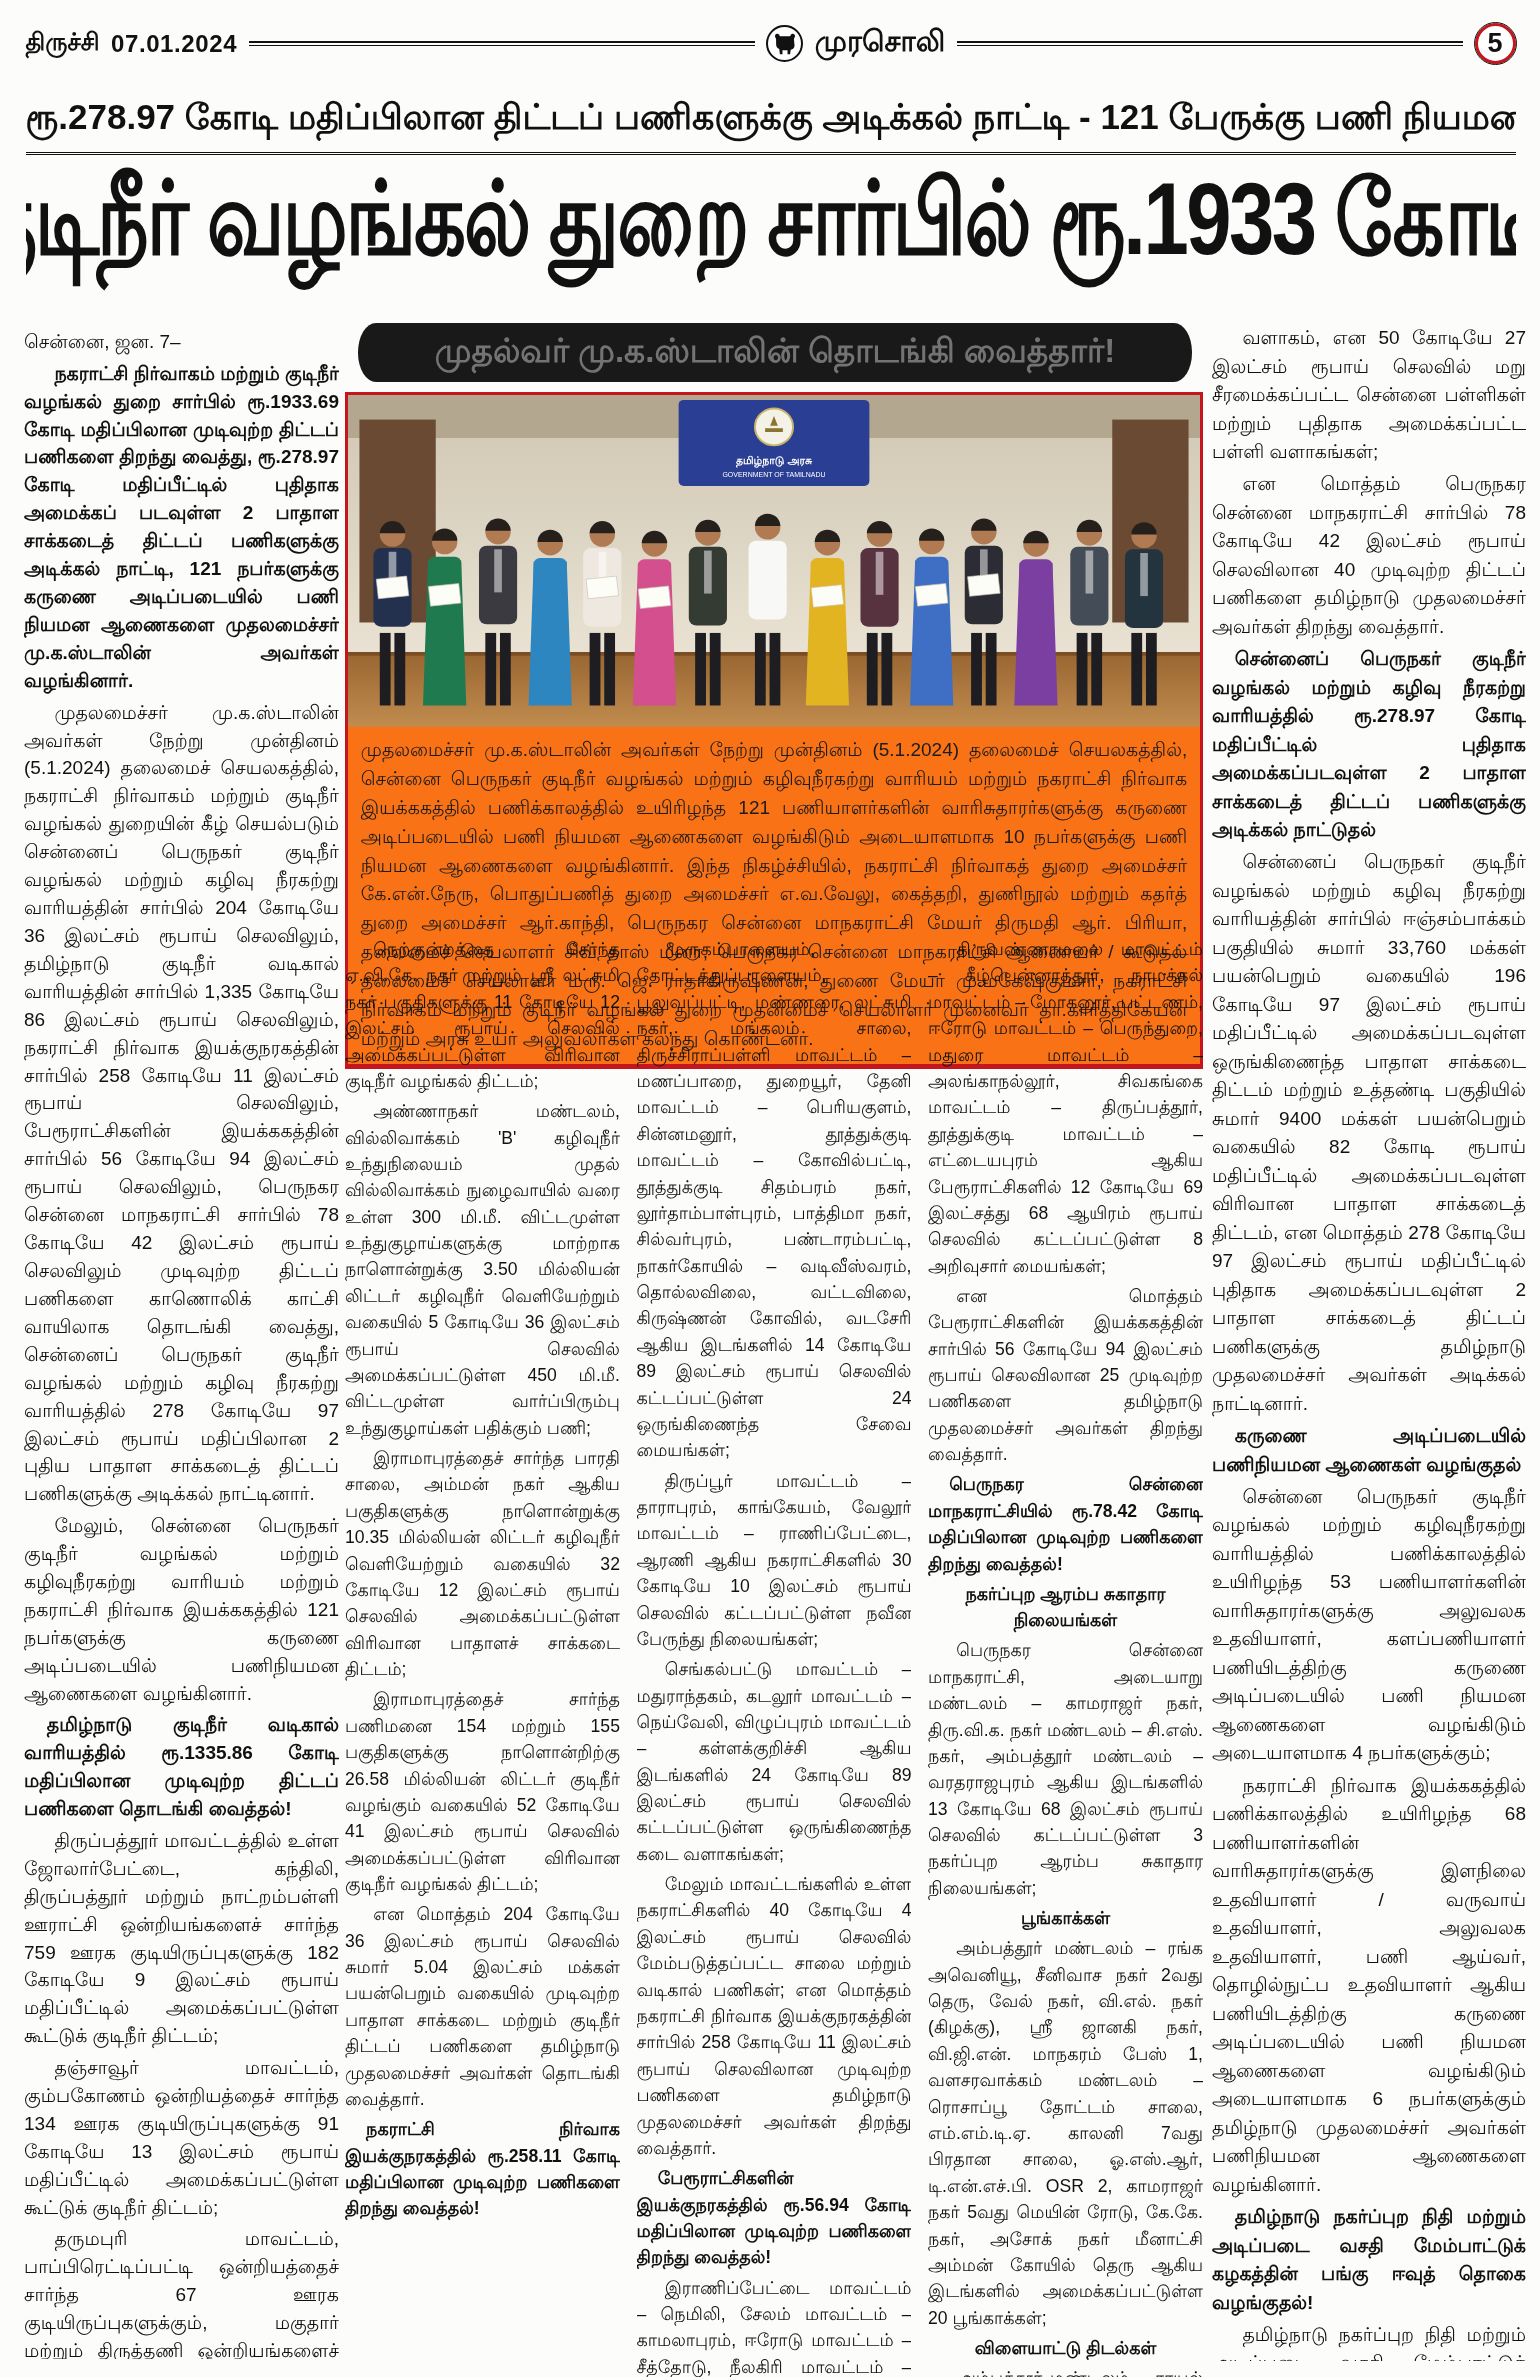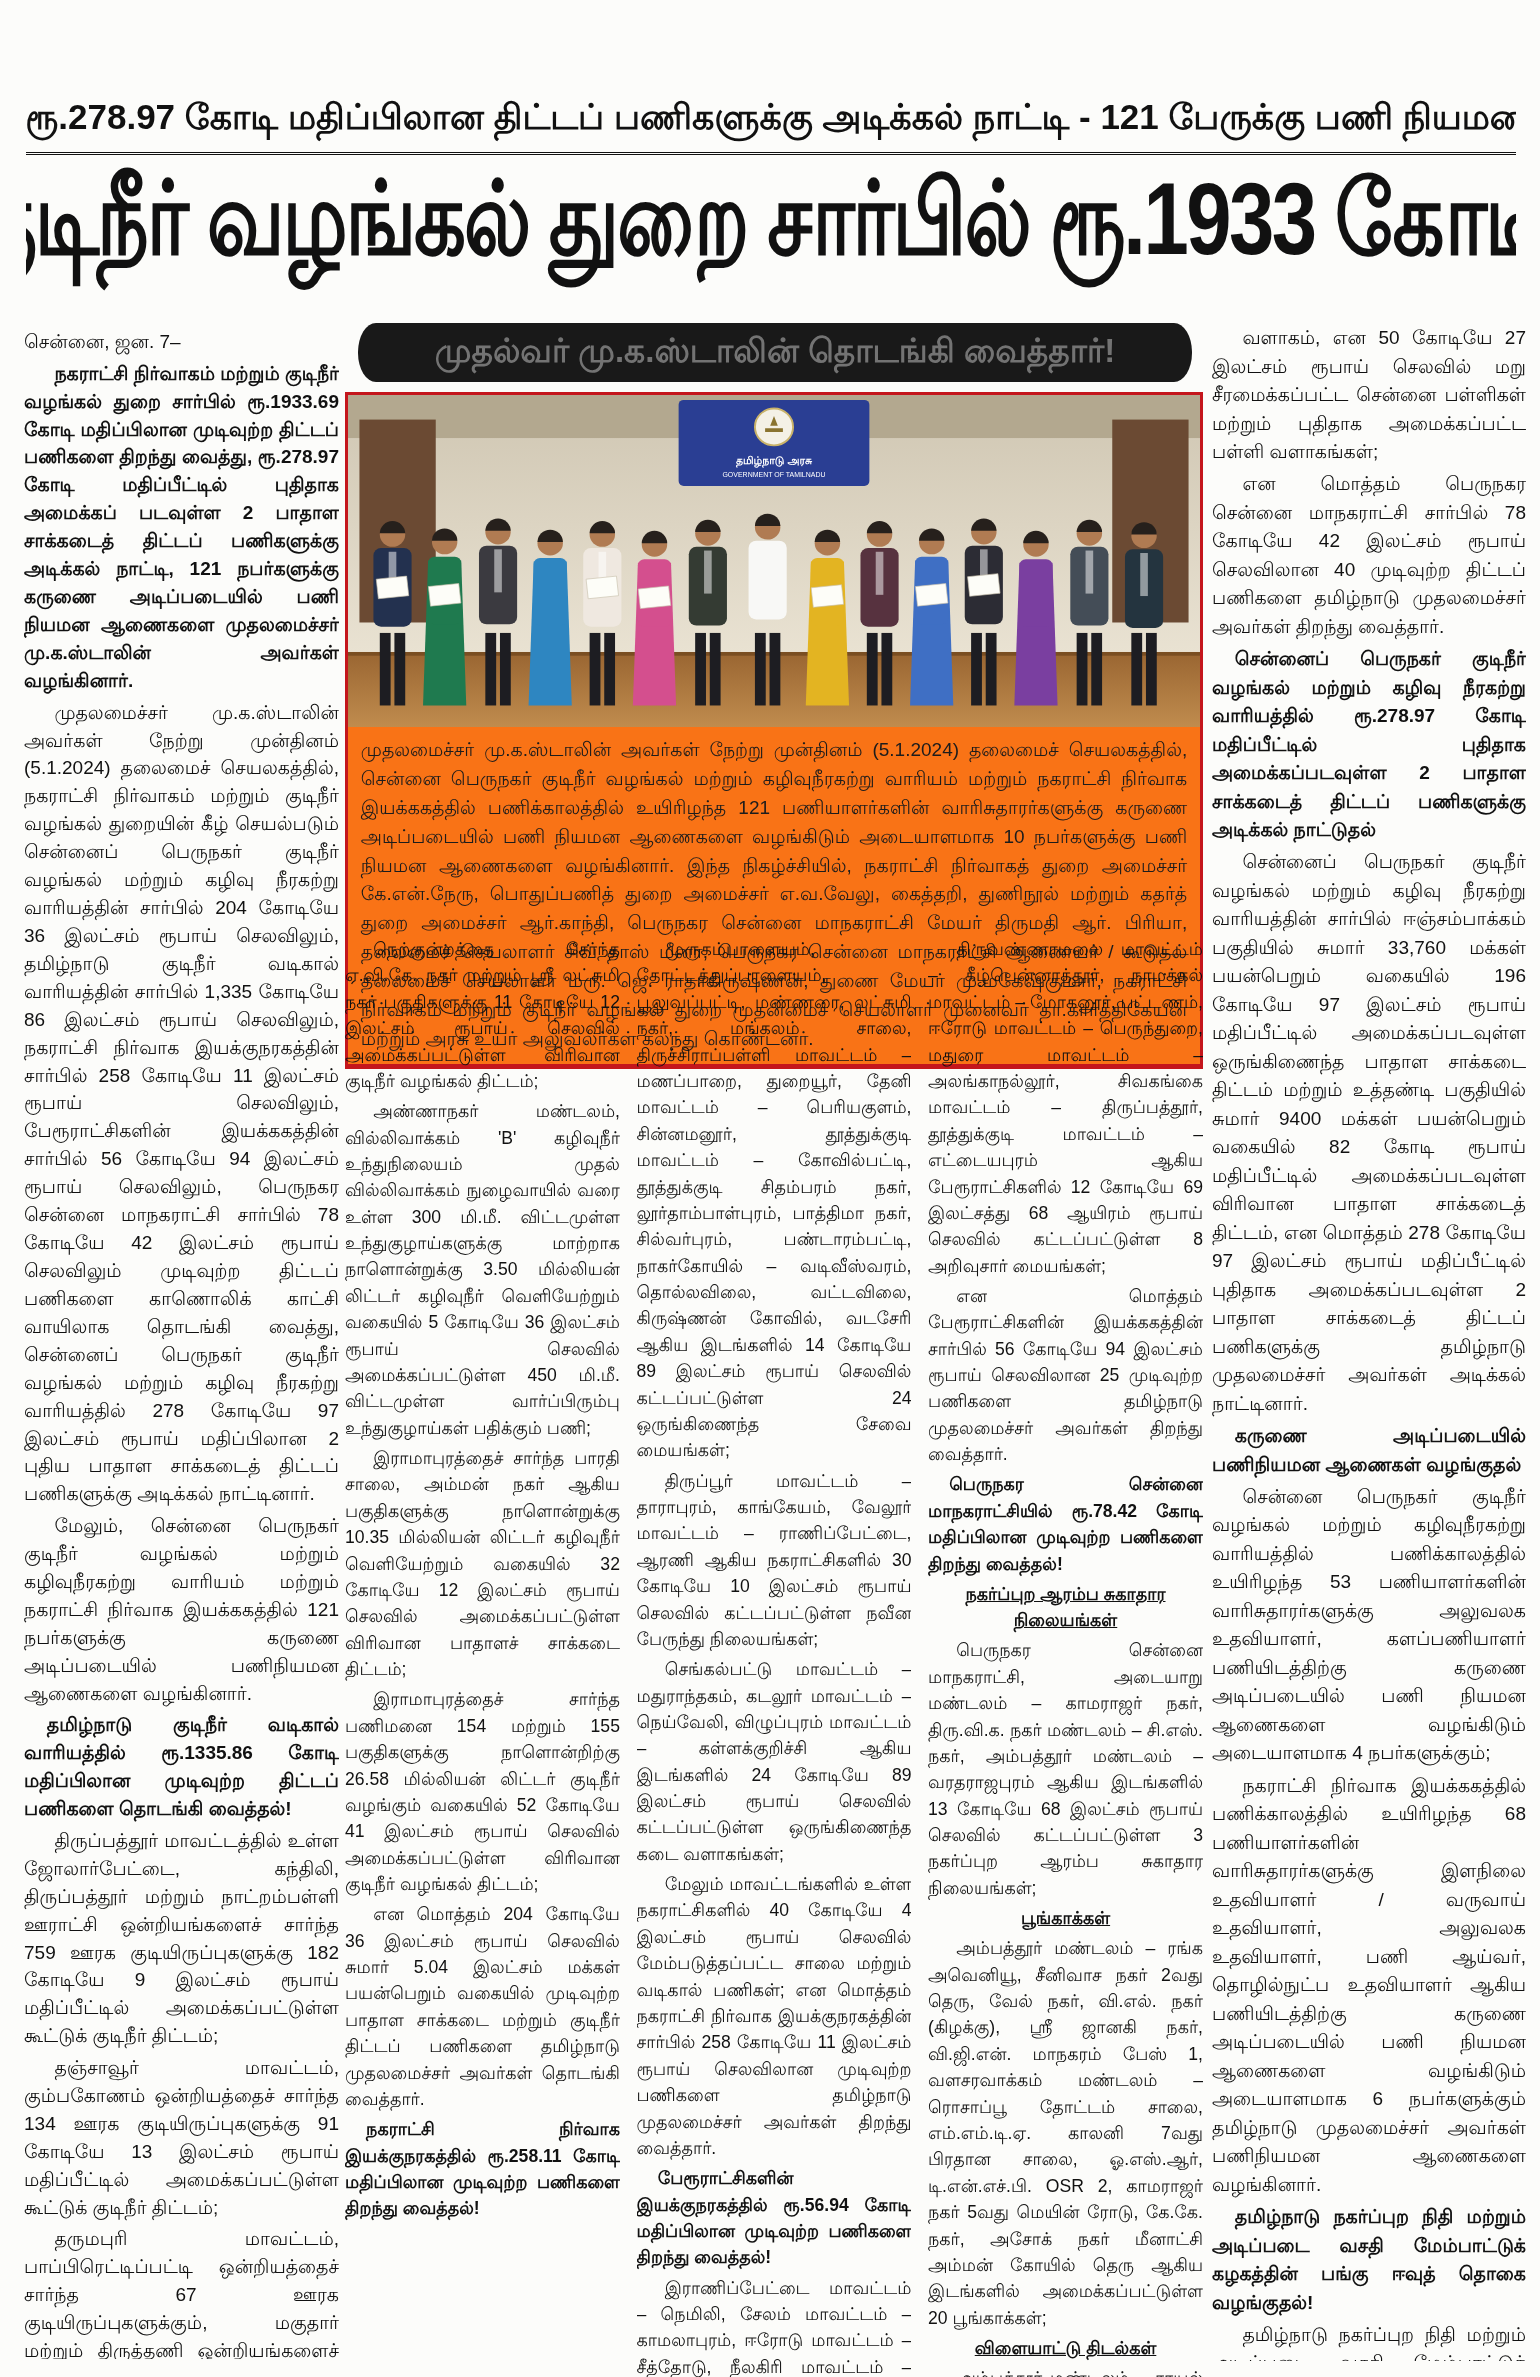--- a/index.html
+++ b/index.html
@@ -42,27 +42,40 @@
   #col1{left:24px;top:328px;width:315px;height:2031px;font-size:19px;line-height:1.47;}
   #mid{position:absolute;left:345px;top:936px;width:858px;height:1459px;
     display:flex;gap:16.6px;}
   .midcol{flex:1;overflow:hidden;text-align:justify;font-size:17.6px;line-height:1.5;}
   #col5{left:1212px;top:324px;width:314px;height:2037px;font-size:19px;line-height:1.5;}
   .col p,.midcol p{margin:0 0 3.8px 0;}
   .t-date{text-align:left;font-weight:normal;}
   .t-lead{font-weight:bold;text-indent:1.6em;}
   .t-p{text-indent:1.6em;}
   .t-sub{font-weight:bold;text-indent:1.2em;margin-top:2.6px !important;}
-  .t-sub2{font-weight:bold;text-align:center;text-indent:0;text-decoration:underline;}
+  .t-sub2{font-weight:bold;text-align:center;text-indent:0;}
 </style>
 </head>
 <body>
 
 <div id="page">
 
+  <div id="header">
+    <span class="ed">திருச்சி</span>
+    <span class="dt">07.01.2024</span>
+    <div class="rule"></div>
+    <div id="bull">
+      <svg width="28" height="28" viewBox="0 0 44 44">
+        <path d="M8 14 Q4 8 9 6 Q13 5 14 10 L30 10 Q31 5 35 6 Q40 8 36 14 L37 24 Q37 30 31 31 L30 38 26 38 26 32 18 32 18 38 14 38 13 30 Q8 28 8 22 Z" fill="#111"></path>
+      </svg>
+    </div>
+    <span id="masthead">முரசொலி</span>
+    <div class="rule"></div>
+    <div id="pagenum">5</div>
+  </div>
 
   <div id="strap">ரூ.278.97 கோடி மதிப்பிலான திட்டப் பணிகளுக்கு அடிக்கல் நாட்டி - 121 பேருக்கு பணி நியமன ஆணைகள் வழங்கினார்!</div>
 
   <div id="mainhead">
     <span>நகராட்சி நிர்வாகம் - குடிநீர் வழங்கல் துறை சார்பில் ரூ.1933 கோடியில் திட்டப் பணிகள்!</span>
   </div>
 
   <div id="kicker">
     <span>முதல்வர் மு.க.ஸ்டாலின் தொடங்கி வைத்தார்!</span>
   </div>

